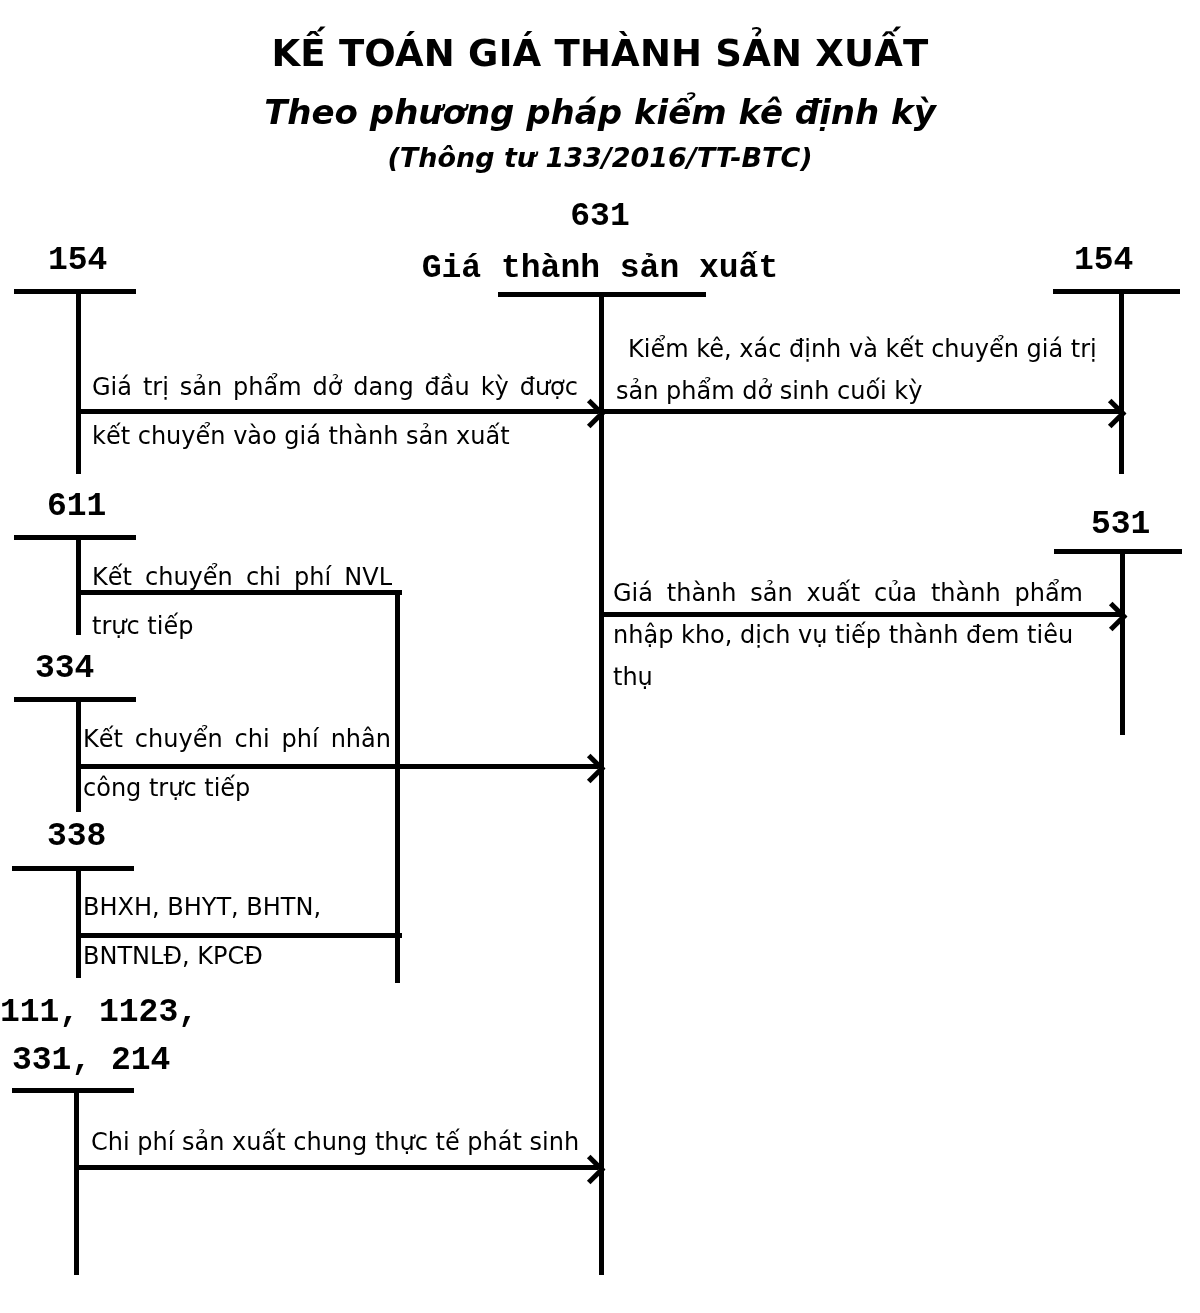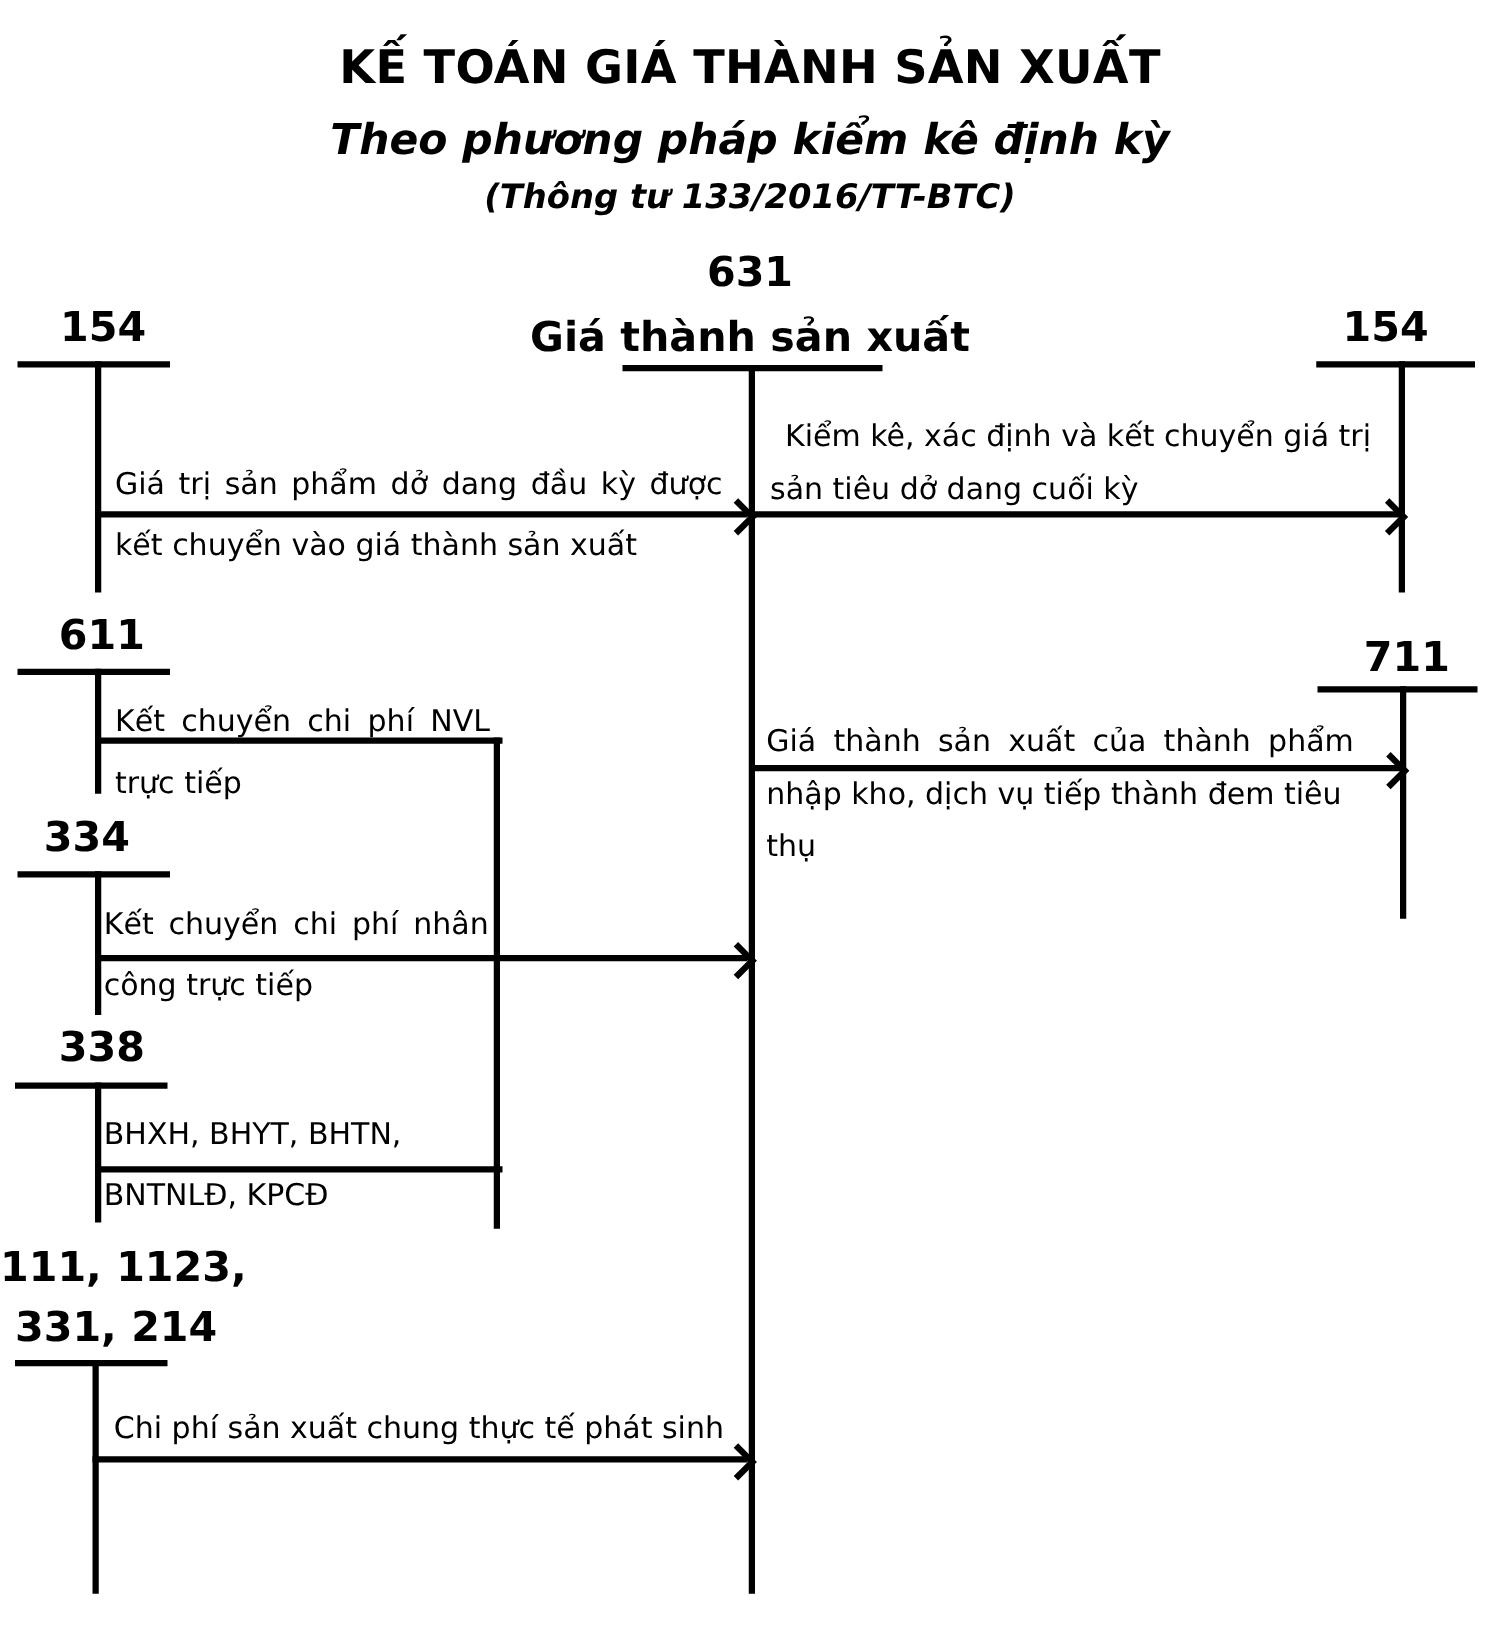--- a/index.html
+++ b/index.html
@@ -3,21 +3,21 @@
   <meta charset="utf-8">
   <style>
     html, body { margin: 0; padding: 0; background: #ffffff; }
     body { width: 1200px; height: 1313px; position: relative; overflow: hidden;
            font-family: "DejaVu Sans", "Liberation Sans", sans-serif; color: #000; }
     .title { position: absolute; left: 0; width: 1200px; text-align: center; }
     #t1 { top: 32px; font-size: 37px; font-weight: bold; letter-spacing: 0.2px; }
     #t2 { top: 92px; font-size: 34px; font-weight: bold; font-style: italic; }
     #t3 { top: 142px; font-size: 27px; font-weight: bold; font-style: italic; }
 
-    .acct { position: absolute; font-size: 33px; font-weight: bold; white-space: nowrap; }
+    .acct { position: absolute; font-size: 33px; font-weight: bold; white-space: nowrap; font-family: Liberation Mono, monospace; }
     .acct.c { text-align: center; }
 
     .line { position: absolute; background: #000; }
     .h { height: 5px; }
     .v { width: 5px; }
 
     .lbl { position: absolute; font-size: 24px; line-height: 42px; white-space: nowrap; }
     .just { text-align: justify; text-align-last: justify; }
 
     .arrow { position: absolute; width: 16px; height: 16px;
@@ -41,25 +41,25 @@
 <div class="line v" style="left:76px; top:289px; height:185px;"></div>
 <div class="lbl just" style="left:92px; top:366px; width:486px;">Giá trị sản phẩm dở dang đầu kỳ được</div>
 <div class="line h" style="left:76px; top:409px; width:522px;"></div>
 <div class="arrow" style="left:580px; top:403px;"></div>
 <div class="lbl" style="left:92px; top:415px;">kết chuyển vào giá thành sản xuất</div>
 
 <div class="acct" style="left:1074px; top:242px;">154</div>
 <div class="line h" style="left:1053px; top:289px; width:127px;"></div>
 <div class="line v" style="left:1119px; top:289px; height:185px;"></div>
 <div class="lbl" style="left:628px; top:328px;">Kiểm kê, xác định và kết chuyển giá trị</div>
-<div class="lbl" style="left:616px; top:370px;">sản tiêu dở dang cuối kỳ</div>
+<div class="lbl" style="left:616px; top:370px;">sản phẩm dở sinh cuối kỳ</div>
 <div class="line h" style="left:602px; top:409px; width:518px;"></div>
 <div class="arrow" style="left:1101px; top:403px;"></div>
 
-<div class="acct" style="left:1091px; top:506px;">711</div>
+<div class="acct" style="left:1091px; top:506px;">531</div>
 <div class="line h" style="left:1054px; top:549px; width:128px;"></div>
 <div class="line v" style="left:1120px; top:549px; height:186px;"></div>
 <div class="lbl just" style="left:613px; top:572px; width:470px;">Giá thành sản xuất của thành phẩm</div>
 <div class="line h" style="left:602px; top:612px; width:518px;"></div>
 <div class="arrow" style="left:1102px; top:606px;"></div>
 <div class="lbl" style="left:613px; top:614px;">nhập kho, dịch vụ tiếp thành đem tiêu</div>
 <div class="lbl" style="left:613px; top:656px;">thụ</div>
 
 <div class="acct" style="left:47px; top:488px;">611</div>
 <div class="line h" style="left:14px; top:535px; width:122px;"></div>

